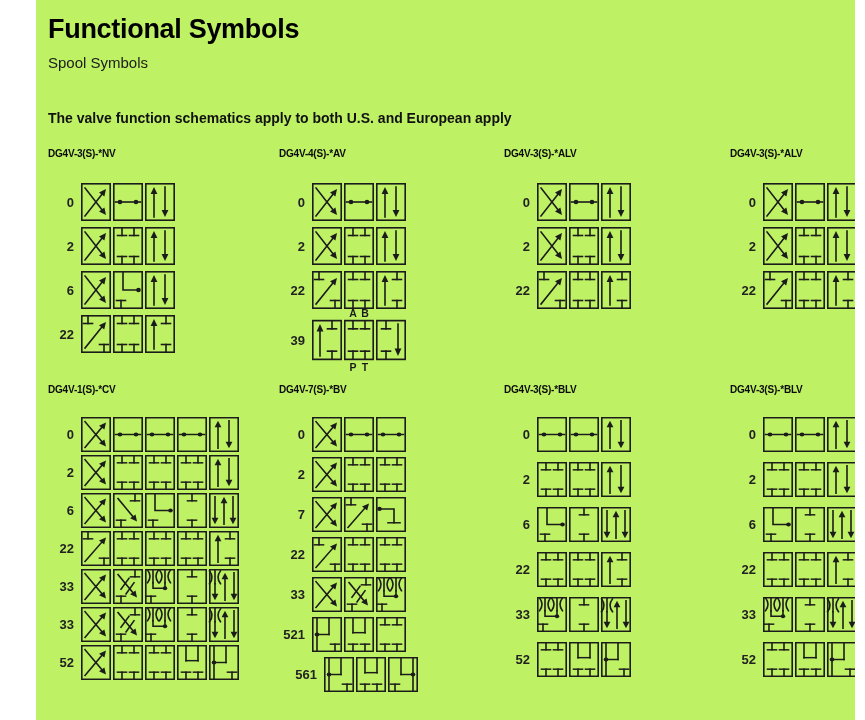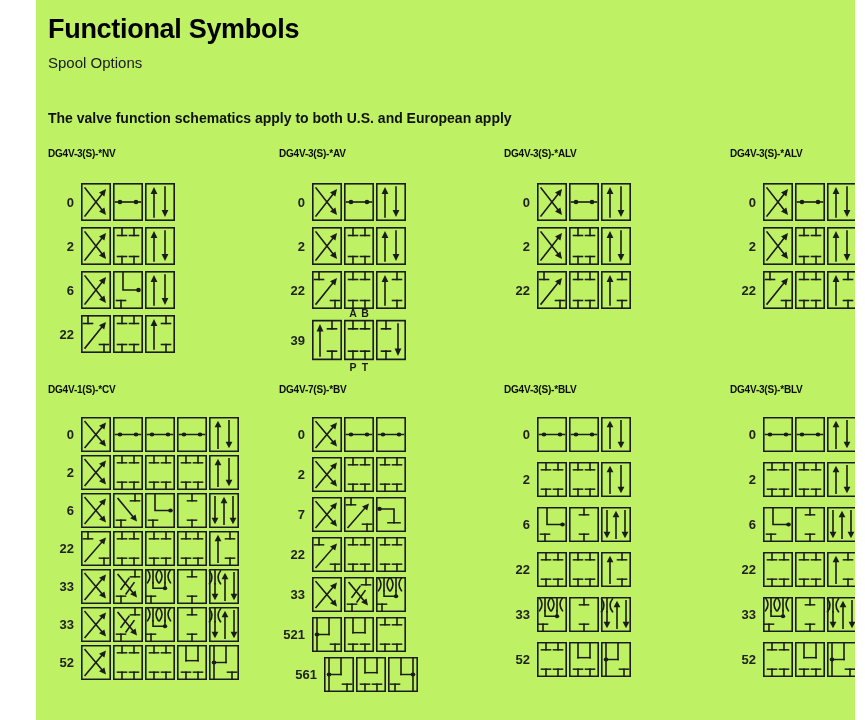--- a/index.html
+++ b/index.html
@@ -17,21 +17,21 @@
   .code{width:26px;text-align:right;font-size:13px;font-weight:600;color:#222;margin-right:6px;flex:none;}
   svg.sym line, svg.sym polyline, svg.sym rect, svg.sym path{stroke:#1b1b1b;stroke-width:1.6;fill:none;stroke-linecap:square;}
   svg.sym polygon, svg.sym circle{fill:#1b1b1b;stroke:none;}
   svg.sym text{fill:#1b1b1b;stroke:none;font-family:"Liberation Sans",sans-serif;font-size:10.5px;font-weight:600;text-anchor:middle;}
 </style>
 </head>
 <body>
 
 <div id="sheet">
   <div class="title">Functional Symbols</div>
-  <div class="subtitle">Spool Options</div>
+  <div class="subtitle">Spool Symbols</div>
   <div class="note">The valve function schematics apply to both U.S. and European apply</div>
 
 <div class="ghdr" style="left: 12px; top: 148px;">DG4V-3(S)-*NV</div>
     <div class="row" style="left: 12px; top: 183px;">
       <div class="code">0</div>
       <svg class="sym" width="96" height="38" viewBox="0 0 96 38" preserveAspectRatio="none">
         <g transform="translate(1,0)">
           <rect x="0.8" y="0.8" width="28.4" height="36.4"></rect>
           <line x1="4" y1="33" x2="20.70241570539556" y2="11.525465521634285"></line>
           <polygon points="25,6 23.4,13.6 18.0,9.4"></polygon>
@@ -136,21 +136,21 @@
           <rect x="0.8" y="0.8" width="28.4" height="36.4"></rect>
           <line x1="9" y1="34" x2="9" y2="11"></line>
           <polygon points="9,4 12.4,11.0 5.6,11.0"></polygon>
           <line x1="21" y1="1" x2="21" y2="8.5"></line>
           <line x1="16.5" y1="8.5" x2="25.5" y2="8.5"></line>
           <line x1="21" y1="37" x2="21" y2="29.5"></line>
           <line x1="16.5" y1="29.5" x2="25.5" y2="29.5"></line>
         </g>
       </svg>
     </div>
-    <div class="ghdr" style="left: 243px; top: 148px;">DG4V-3(S)-*AV</div>
+    <div class="ghdr" style="left: 243px; top: 148px;">DG4V-4(S)-*AV</div>
     <div class="row" style="left: 243px; top: 183px;">
       <div class="code">0</div>
       <svg class="sym" width="96" height="38" viewBox="0 0 96 38" preserveAspectRatio="none">
         <g transform="translate(1,0)">
           <rect x="0.8" y="0.8" width="28.4" height="36.4"></rect>
           <line x1="4" y1="33" x2="20.70241570539556" y2="11.525465521634285"></line>
           <polygon points="25,6 23.4,13.6 18.0,9.4"></polygon>
           <line x1="4" y1="5" x2="20.70241570539556" y2="26.474534478365715"></line>
           <polygon points="25,32 18.0,28.6 23.4,24.4"></polygon>
         </g>

